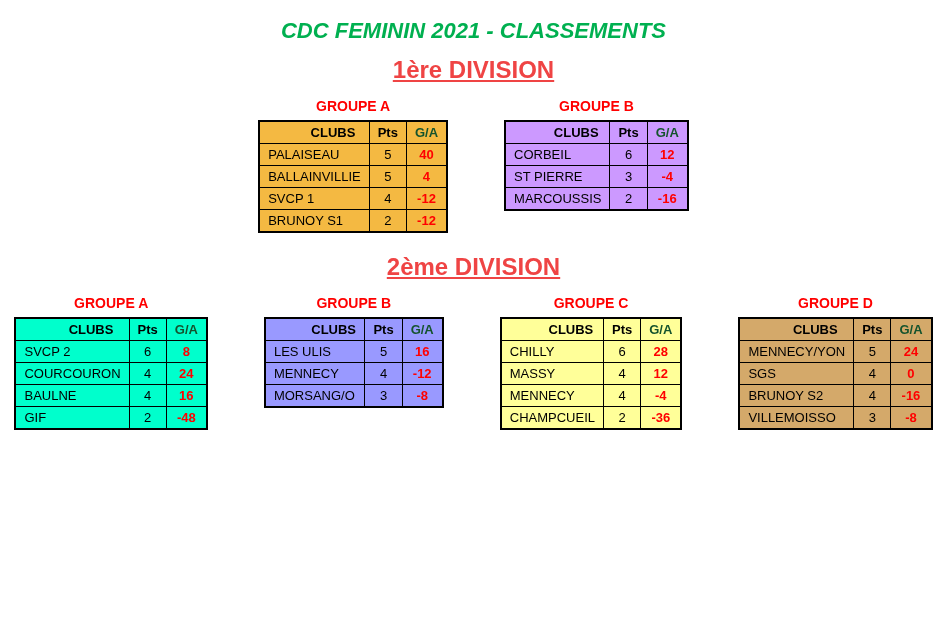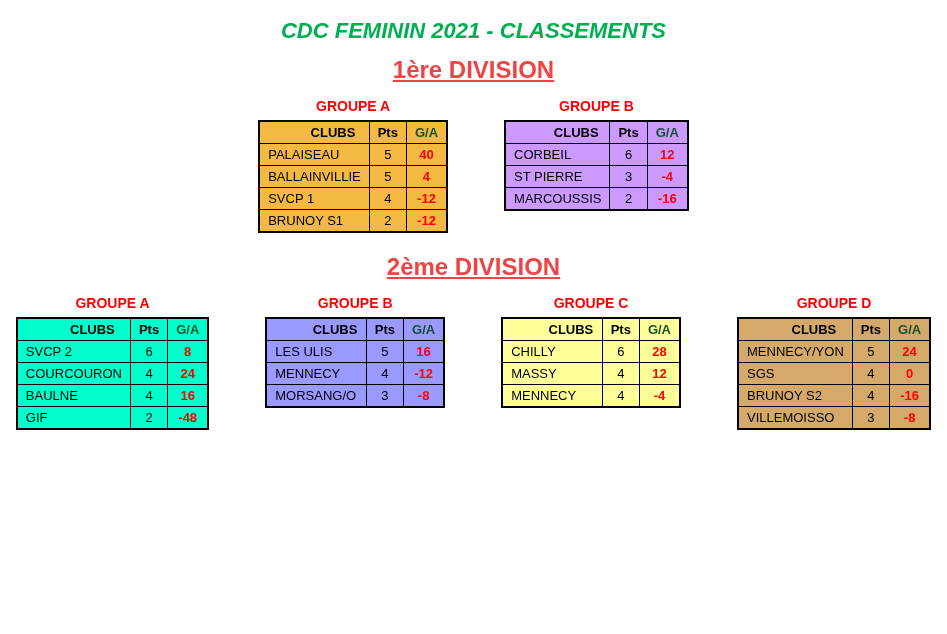--- a/index.html
+++ b/index.html
@@ -245,20 +245,25 @@
             <tr>
               <td class="bg-yellow">MASSY</td>
               <td class="col-pts bg-yellow">4</td>
               <td class="col-ga bg-yellow">12</td>
             </tr>
             <tr>
               <td class="bg-yellow">MENNECY</td>
               <td class="col-pts bg-yellow">4</td>
               <td class="col-ga bg-yellow">-4</td>
             </tr>
+            <tr>
+              <td class="bg-yellow">CHAMPCUEIL</td>
+              <td class="col-pts bg-yellow">2</td>
+              <td class="col-ga bg-yellow">-36</td>
+            </tr>
           </tbody>
       </table>
     </div>
 
     <div class="group-block">
       <div class="group-label">GROUPE D</div>
       <table>
         <thead>
           <tr class="bg-tan">
             <th class="col-clubs bg-tan">CLUBS</th>

